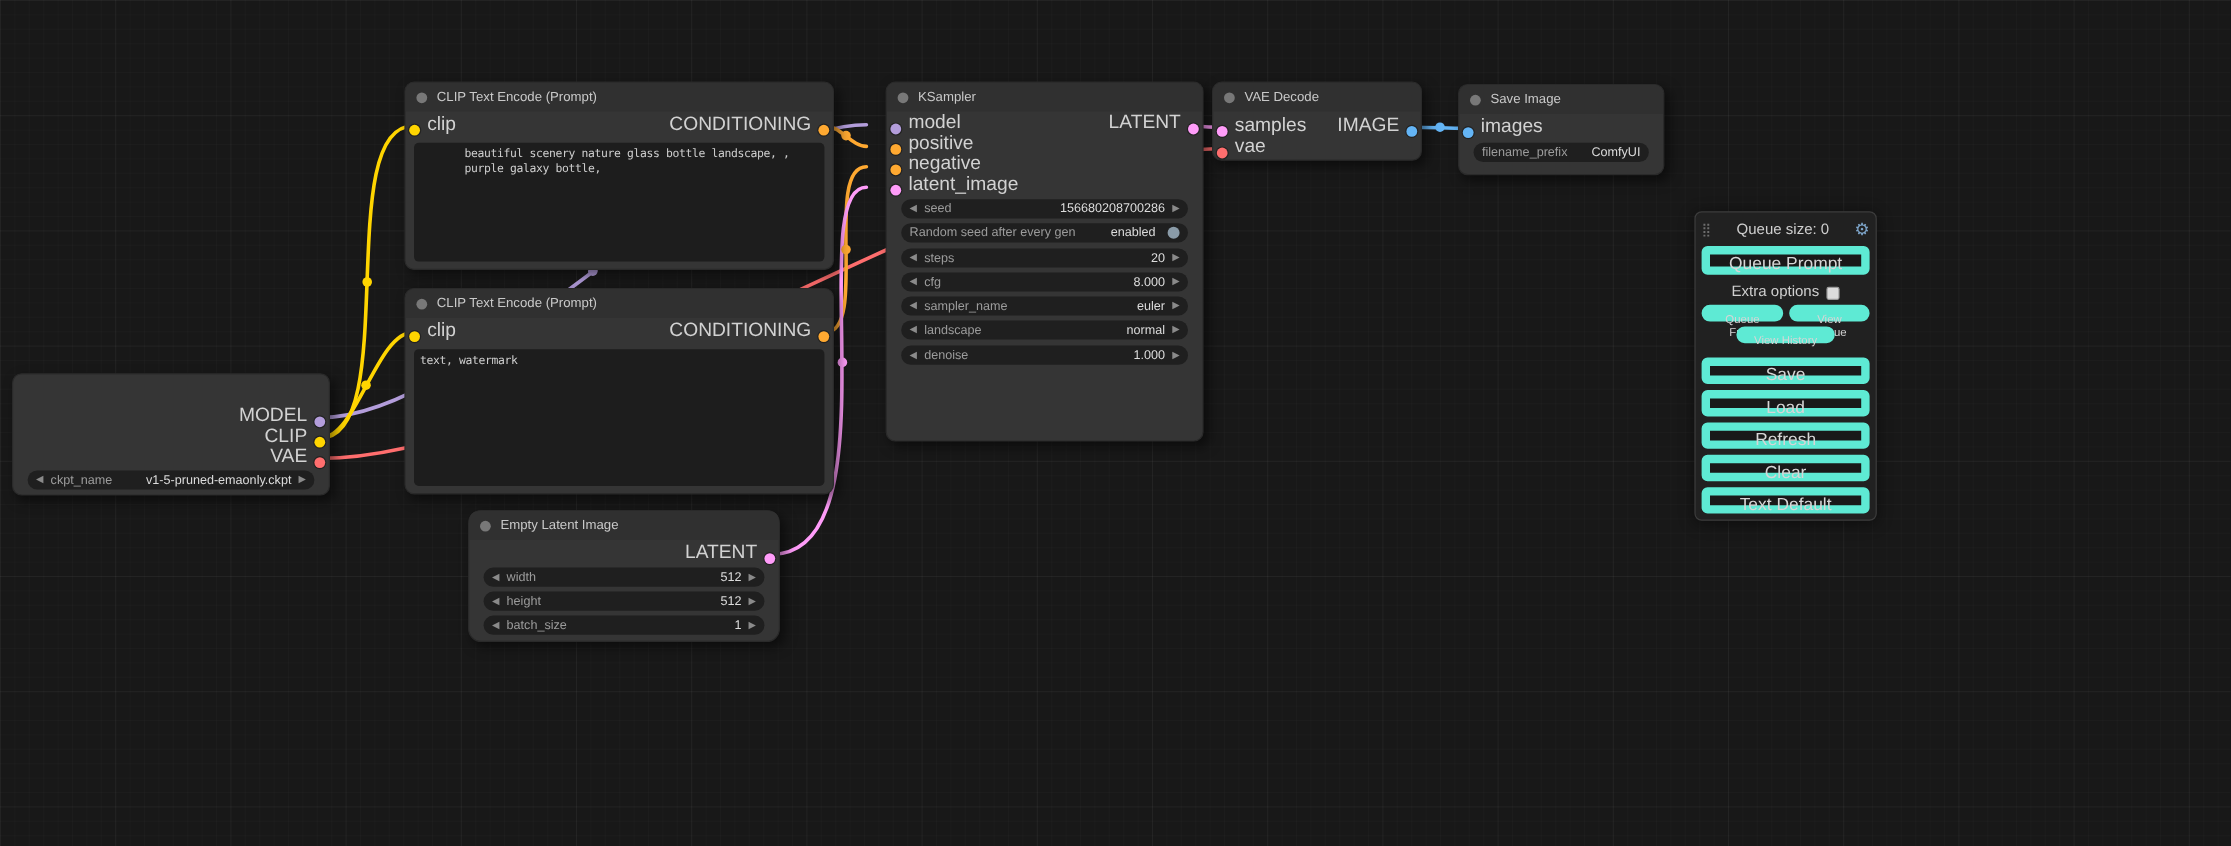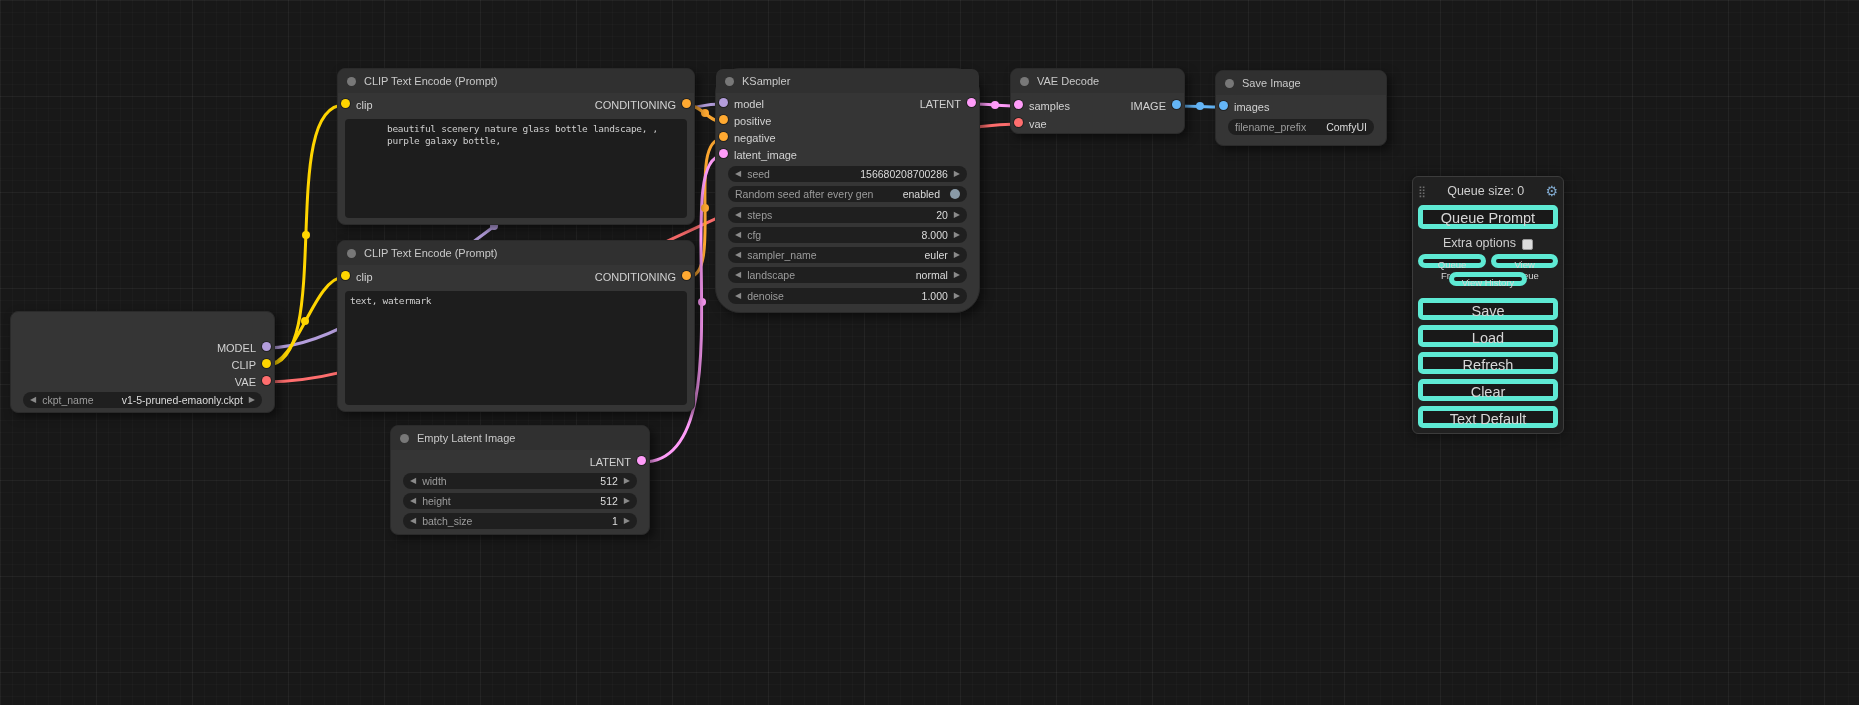--- a/index.html
+++ b/index.html
@@ -25,22 +25,22 @@
     background:#353535; border:1px solid #2a2a2a; border-radius:8px;
     box-shadow: 4px 4px 10px rgba(0,0,0,0.5);
   }
   .node-title {
     height:24px; display:flex; align-items:center; gap:8px; padding:0 9px;
     background:#303030; border-radius:7px 7px 0 0;
     font-size:11px; color:#c9c9c9; white-space:nowrap;
   }
   .tdot { width:9px; height:9px; border-radius:50%; background:#787878; flex:none; }
 
-  .slot { position:absolute; display:flex; align-items:flex-start; gap:6px; height:14px;
-          font-size:11px; color:#d2d2d2; white-space:nowrap; }
+  .slot { position:absolute; display:flex; align-items:flex-end; gap:6px; height:14px;
+          font-size:16px; color:#d2d2d2; white-space:nowrap; }
   .slot.in  { left:3px; }
   .slot.out { right:3px; }
   .sdot { width:9px; height:9px; border-radius:50%; flex:none;
           box-shadow:0 0 0 1px rgba(0,0,0,0.35); }
 
   .widget {
     position:absolute; left:12px; right:12px; height:16px;
     background:#1f1f1f; border-radius:8px;
     display:flex; align-items:center; gap:6px; padding:0 7px;
     font-size:10.5px; color:#aaa; white-space:nowrap;
@@ -63,21 +63,21 @@
     position:absolute; left:1412px; top:176px; width:152px; z-index:3;
     background:#212121; border:1px solid #3c3c3c; border-radius:6px;
     box-shadow: 0 2px 12px rgba(0,0,0,0.45);
     padding:5px; display:flex; flex-direction:column;
   }
   .qp-header { display:flex; align-items:center; height:18px; color:#cfcfcf; font-size:12.5px; }
   .qp-drag  { color:#6e6e6e; font-size:11px; cursor:grab; }
   .qp-title { flex:1; text-align:center; }
   .qp-gear  { font-size:14px; cursor:pointer; }
   .qp-btn {
-    background:#191919; border:5px solid #5eead4; border-radius:5px;
+    background:#191919; border:7px solid #5eead4; border-radius:5px;
     color:#d6d6d6; font-family:inherit; cursor:pointer; display:block;
   }
   .qp-big   { width:100%; height:22px; font-size:14.5px; margin-top:5px; }
   .qp-queue { height:24px; }
   .qp-extra { display:flex; align-items:flex-end; justify-content:center; gap:6px;
               font-size:12.5px; color:#cfcfcf; margin-top:7px; }
   .qp-check { width:11px; height:11px; background:#dcdcdc; border:1px solid #9a9a9a;
               border-radius:2px; display:inline-block; cursor:pointer; }
   .qp-row   { display:flex; justify-content:center; gap:5px; margin-top:4px; }
   .qp-small { font-size:9.5px; height:14px; border-radius:7px; padding:0 8px; }
@@ -156,21 +156,21 @@
       <span class="sdot" style="background: rgb(255, 213, 0);"></span>
       <span>clip</span>
     </div>
     <div class="slot out" style="top:30px">
       <span>CONDITIONING</span>
       <span class="sdot" style="background: rgb(255, 169, 49);"></span>
     </div>
     <div class="node-text" style="top:50px; height:114px;">text, watermark</div>
   </div>
 
-  <div class="node" style="left:390px; top:425px; width:260px; height:110px;">
+  <div class="node" style="left:390px; top:425px; width:260px; height:110px;border-radius:11px;">
     <div class="node-title">
       <span class="tdot"></span>
       <span>Empty Latent Image</span>
     </div>
     <div class="slot out" style="top:30px">
       <span>LATENT</span>
       <span class="sdot" style="background: rgb(255, 156, 249);"></span>
     </div>
     <div class="widget" style="top:47px">
       <span class="warr">◀</span>
@@ -185,21 +185,21 @@
       <span class="warr">▶</span>
     </div>
     <div class="widget" style="top:87px">
       <span class="warr">◀</span>
       <span class="wname">batch_size</span>
       <span class="wval">1</span>
       <span class="warr">▶</span>
     </div>
   </div>
 
-  <div class="node" style="left:715px; top:68px; width:265px; height:245px;border-radius:25px;">
+  <div class="node" style="left:738px; top:68px; width:265px; height:300px;">
     <div class="node-title">
       <span class="tdot"></span>
       <span>KSampler</span>
     </div>
     <div class="slot in" style="top:29px">
       <span class="sdot" style="background: rgb(179, 157, 219);"></span>
       <span>model</span>
     </div>
     <div class="slot in" style="top:46px">
       <span class="sdot" style="background: rgb(255, 169, 49);"></span>

